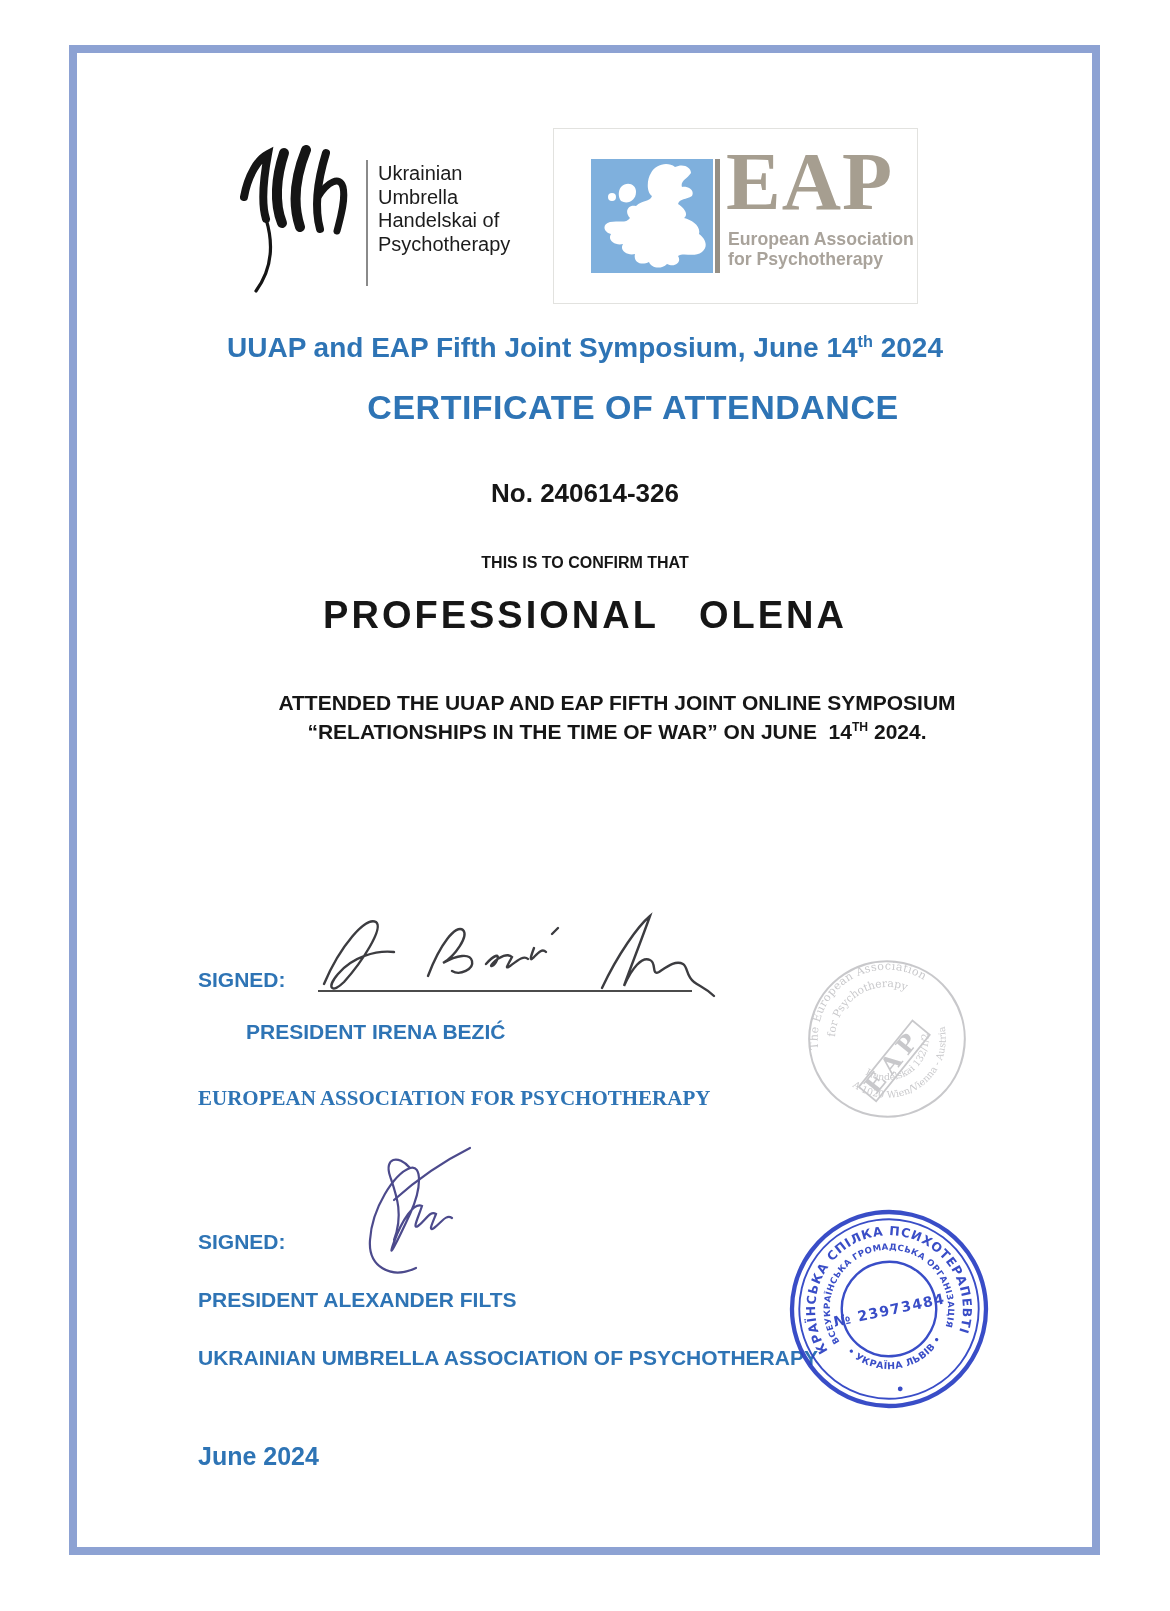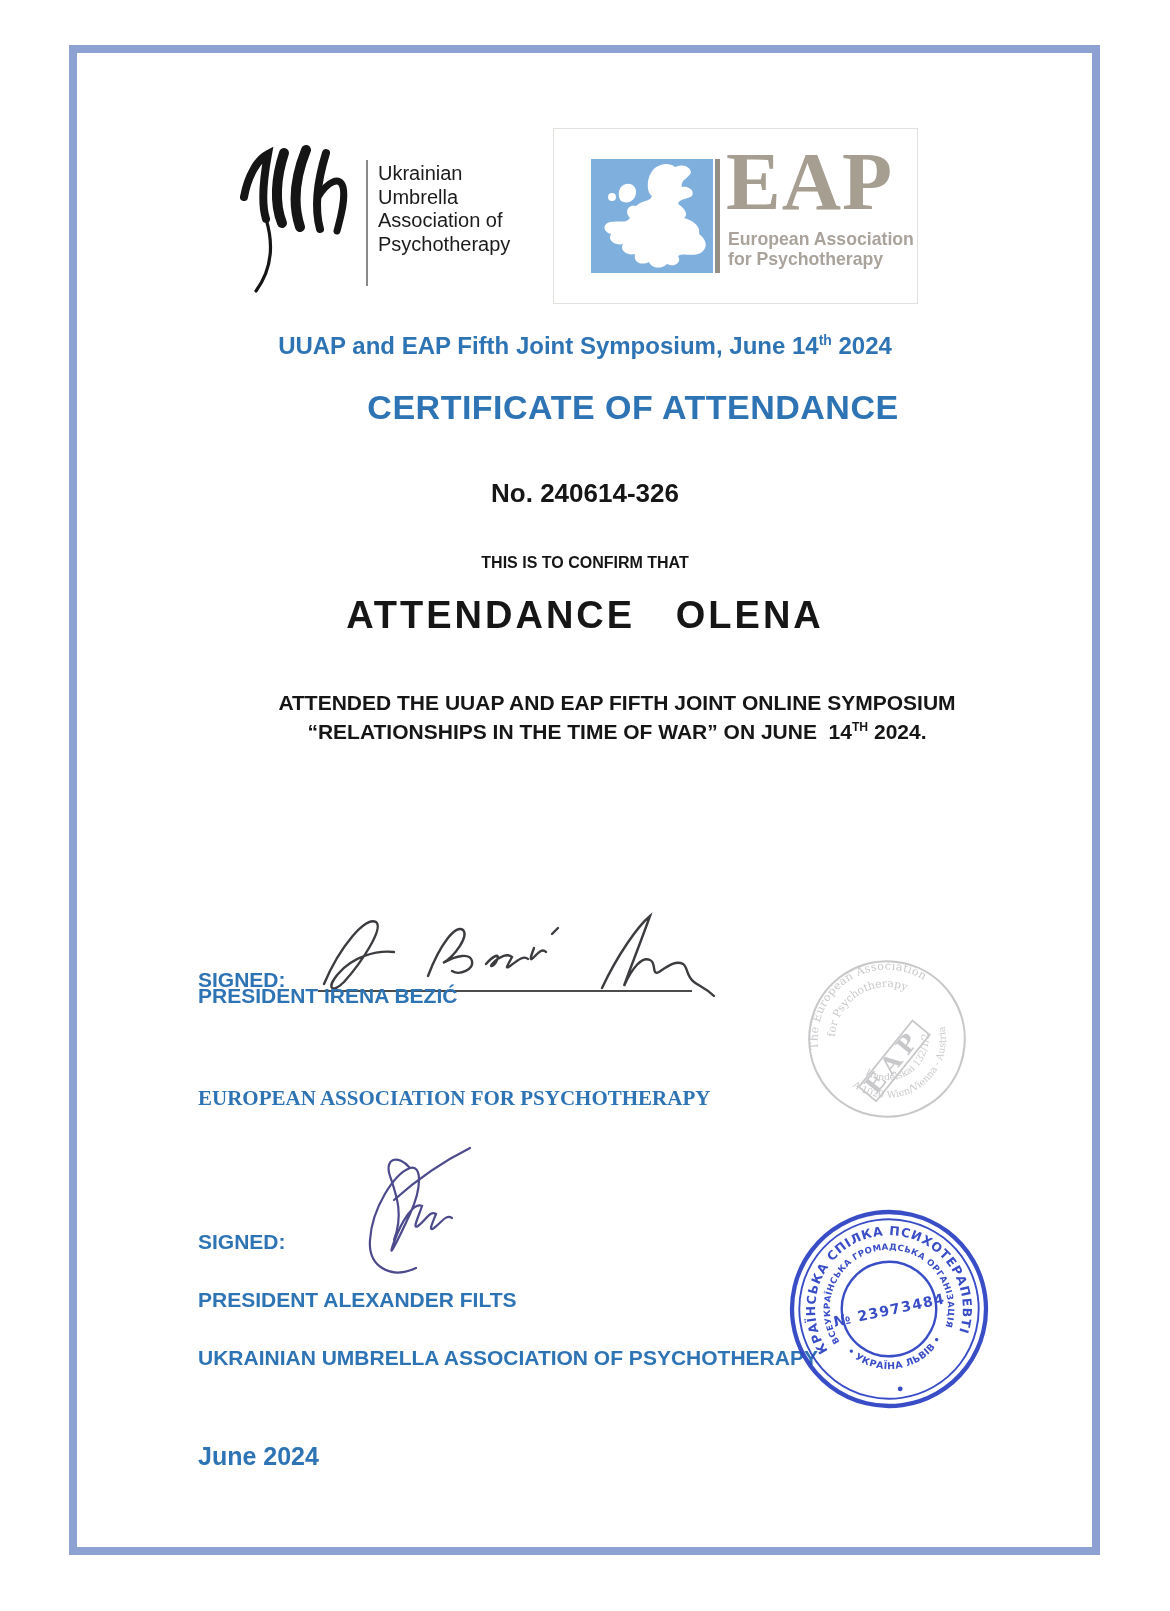--- a/index.html
+++ b/index.html
@@ -7,31 +7,31 @@
     position:relative;width:1116px;height:1611px;background:#ffffff;
     font-family:"Liberation Sans",sans-serif;overflow:hidden;
   }
   .frame{
     position:absolute;left:69px;top:45px;width:1031px;height:1510px;
     border:8px solid #8da2d3;box-sizing:border-box;
   }
   .ctr{position:absolute;left:70px;width:1030px;text-align:center;color:#161616;font-weight:bold;}
   sup{font-size:58%;vertical-align:super;line-height:0;}
 
-  .symposium-line{top:332px;font-size:24px;color:#2e74b5;}
+  .symposium-line{top:332px;font-size:28px;color:#2e74b5;}
   .cert-title{top:388px;font-size:34px;color:#2e74b5;letter-spacing:0.5px;padding-left:48px;}
   .cert-no{top:478px;font-size:26px;}
   .confirm-line{top:554px;font-size:16px;}
   .attendee-name{top:594px;font-size:38px;letter-spacing:3px;white-space:pre;}
   .attended{top:688px;font-size:21px;line-height:30px;white-space:pre;padding-left:32px;}
   .hours-line{top:790px;font-size:21px;}
 
   .lbl{position:absolute;left:198px;color:#2e74b5;font-weight:bold;font-size:21px;white-space:nowrap;}
   .signed-1{top:968px;}
-  .president-1{top:984px;}
+  .president-1{top:1020px;margin-left:48px;}
   .org-1{top:1086px;font-family:Liberation Serif, serif;}
   .signed-2{top:1230px;}
   .president-2{top:1288px;}
   .org-2{top:1346px;}
   .date-line{top:1442px;font-size:25px;}
 
   
   .uuap-mark{position:absolute;left:236px;top:145px;width:112px;height:150px;}
   .uuap-divider{position:absolute;left:366px;top:160px;width:2px;height:126px;background:#8a8a8a;}
   .uuap-name{position:absolute;left:378px;top:162px;font-size:20px;line-height:23.5px;color:#1c1c1c;}
@@ -66,21 +66,21 @@
       <path d="M 70,5 C 60,30 56,58 64,82" stroke-width="10"></path>
       <path d="M 90,8 C 82,34 78,62 84,84" stroke-width="8"></path>
       <path d="M 82,52 C 92,36 104,31 107,42 C 110,55 104,74 101,86" stroke-width="7"></path>
       <path d="M 30,74 C 38,100 36,124 20,146" stroke-width="3.2"></path>
     </g>
   </svg>
   <div class="uuap-divider"></div>
   <div class="uuap-name">
     <div>Ukrainian</div>
     <div>Umbrella</div>
-    <div>Association of</div>
+    <div>Handelskai of</div>
     <div>Psychotherapy</div>
   </div>
 
   <div class="eap-box">
     <div class="eap-square">
       <svg viewBox="0 0 122 114" width="122" height="114">
         <path fill="#ffffff" d="M 60,14 C 64,6 76,2 84,8 C 92,4 100,8 100,14 C 96,20 89,22 91,28 C 97,27 104,31 101,37 C 95,41 89,39 87,45 C 93,49 98,55 93,59 C 101,61 110,67 108,75 C 114,79 118,87 111,93 C 103,99 93,93 87,97 C 91,103 84,109 76,105 C 70,111 60,109 58,103 C 50,107 42,103 44,95 C 36,97 28,91 32,85 C 24,87 16,81 20,75 C 12,73 11,65 19,63 C 27,61 35,65 39,59 C 33,53 37,45 45,47 C 51,41 59,43 61,37 C 55,33 56,20 60,14 Z"></path>
         <path fill="#ffffff" d="M 30,28 C 36,22 45,25 45,33 C 45,41 37,46 30,42 C 27,38 27,32 30,28 Z"></path>
         <circle cx="21" cy="38" r="4" fill="#ffffff"></circle>
       </svg>
@@ -91,21 +91,21 @@
       <div>European Association</div>
       <div>for Psychotherapy</div>
     </div>
   </div>
 
   <div class="ctr symposium-line"><span>UUAP and EAP Fifth Joint Symposium, June 14</span><sup>th</sup><span> 2024</span></div>
 
   <div class="ctr cert-title">CERTIFICATE OF ATTENDANCE</div>
   <div class="ctr cert-no">No. 240614-326</div>
   <div class="ctr confirm-line">THIS IS TO CONFIRM THAT</div>
-  <div class="ctr attendee-name">ATTENDANCE   OLENA</div>
+  <div class="ctr attendee-name">PROFESSIONAL   OLENA</div>
 
   <div class="ctr attended" style="top:688px">ATTENDED THE UUAP AND EAP FIFTH JOINT ONLINE SYMPOSIUM</div>
   <div class="ctr attended" style="top:717px"><span>“RELATIONSHIPS IN THE TIME OF WAR” ON JUNE  14</span><sup>TH</sup><span> 2024.</span></div>
 
 
   <div class="lbl signed-1">SIGNED:</div>
   <svg class="sig1" viewBox="0 0 430 110">
     <line x1="18" y1="91" x2="392" y2="91" stroke="#4b4b4b" stroke-width="2"></line>
     <g fill="none" stroke="#3c3c40" stroke-width="2.4" stroke-linecap="round">
       <path d="M 24,84 C 40,46 66,16 76,22 C 84,28 62,62 44,82 C 32,94 26,88 38,74 C 52,57 76,50 94,52"></path>

